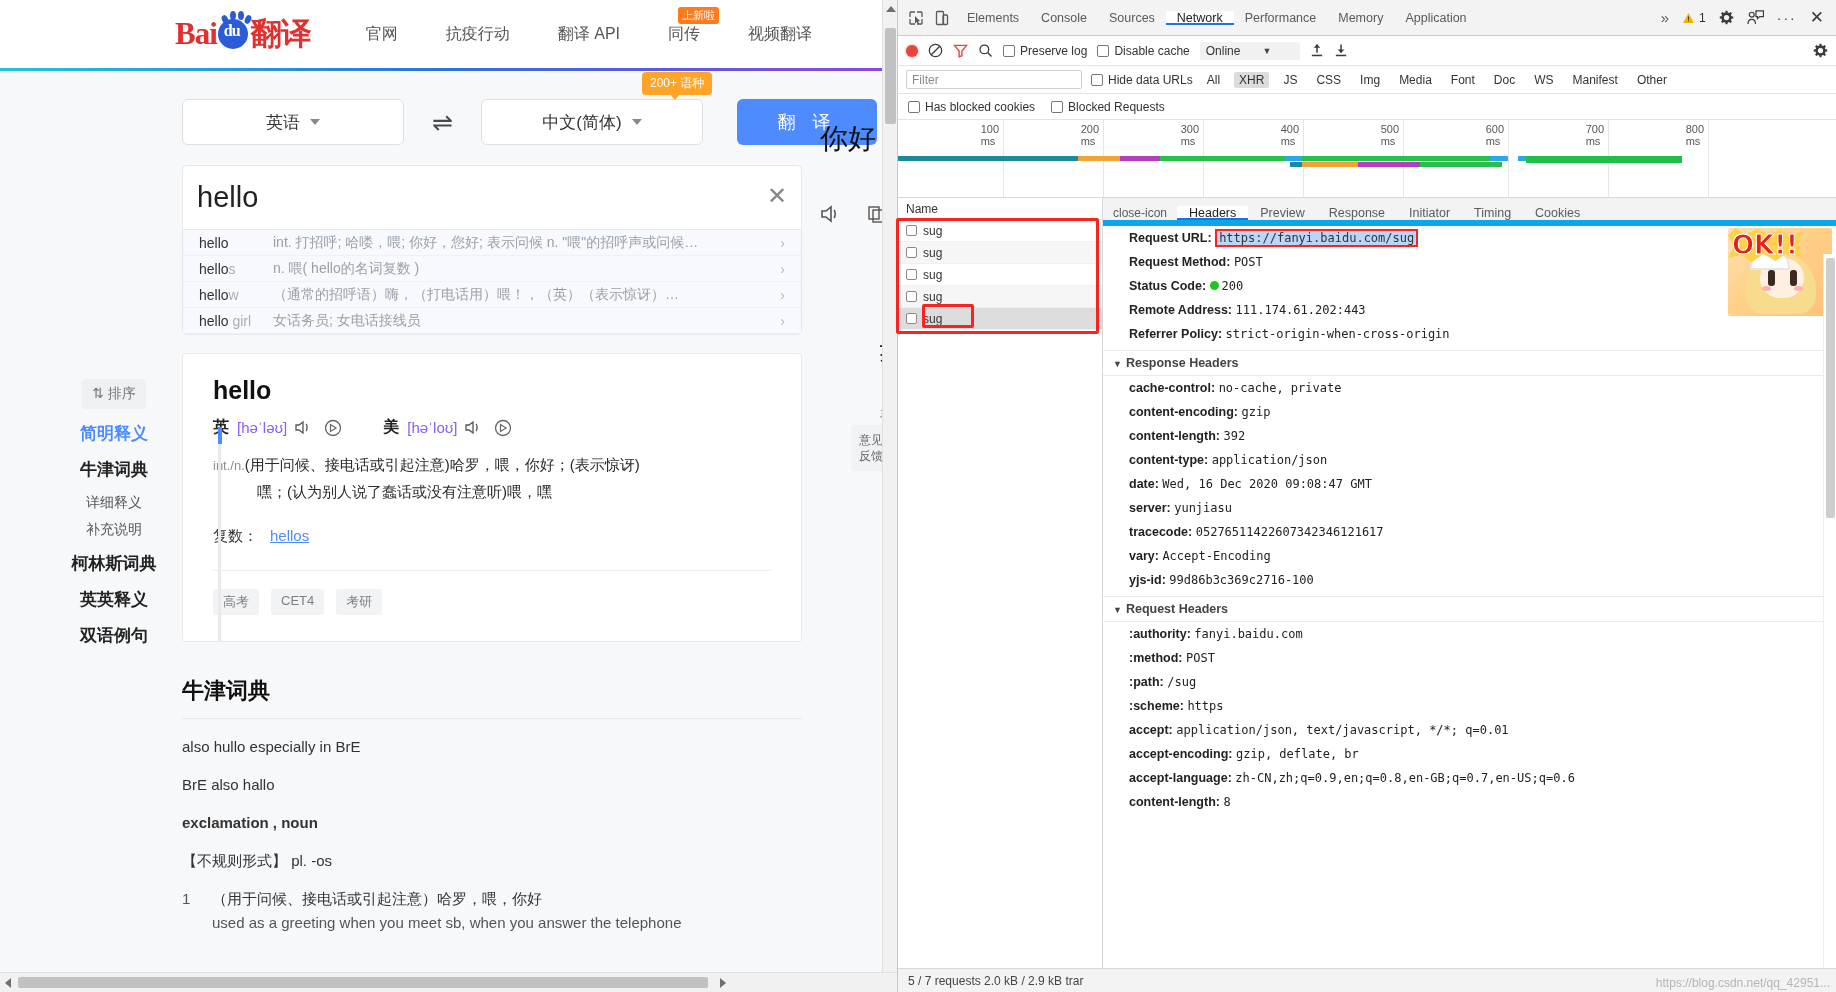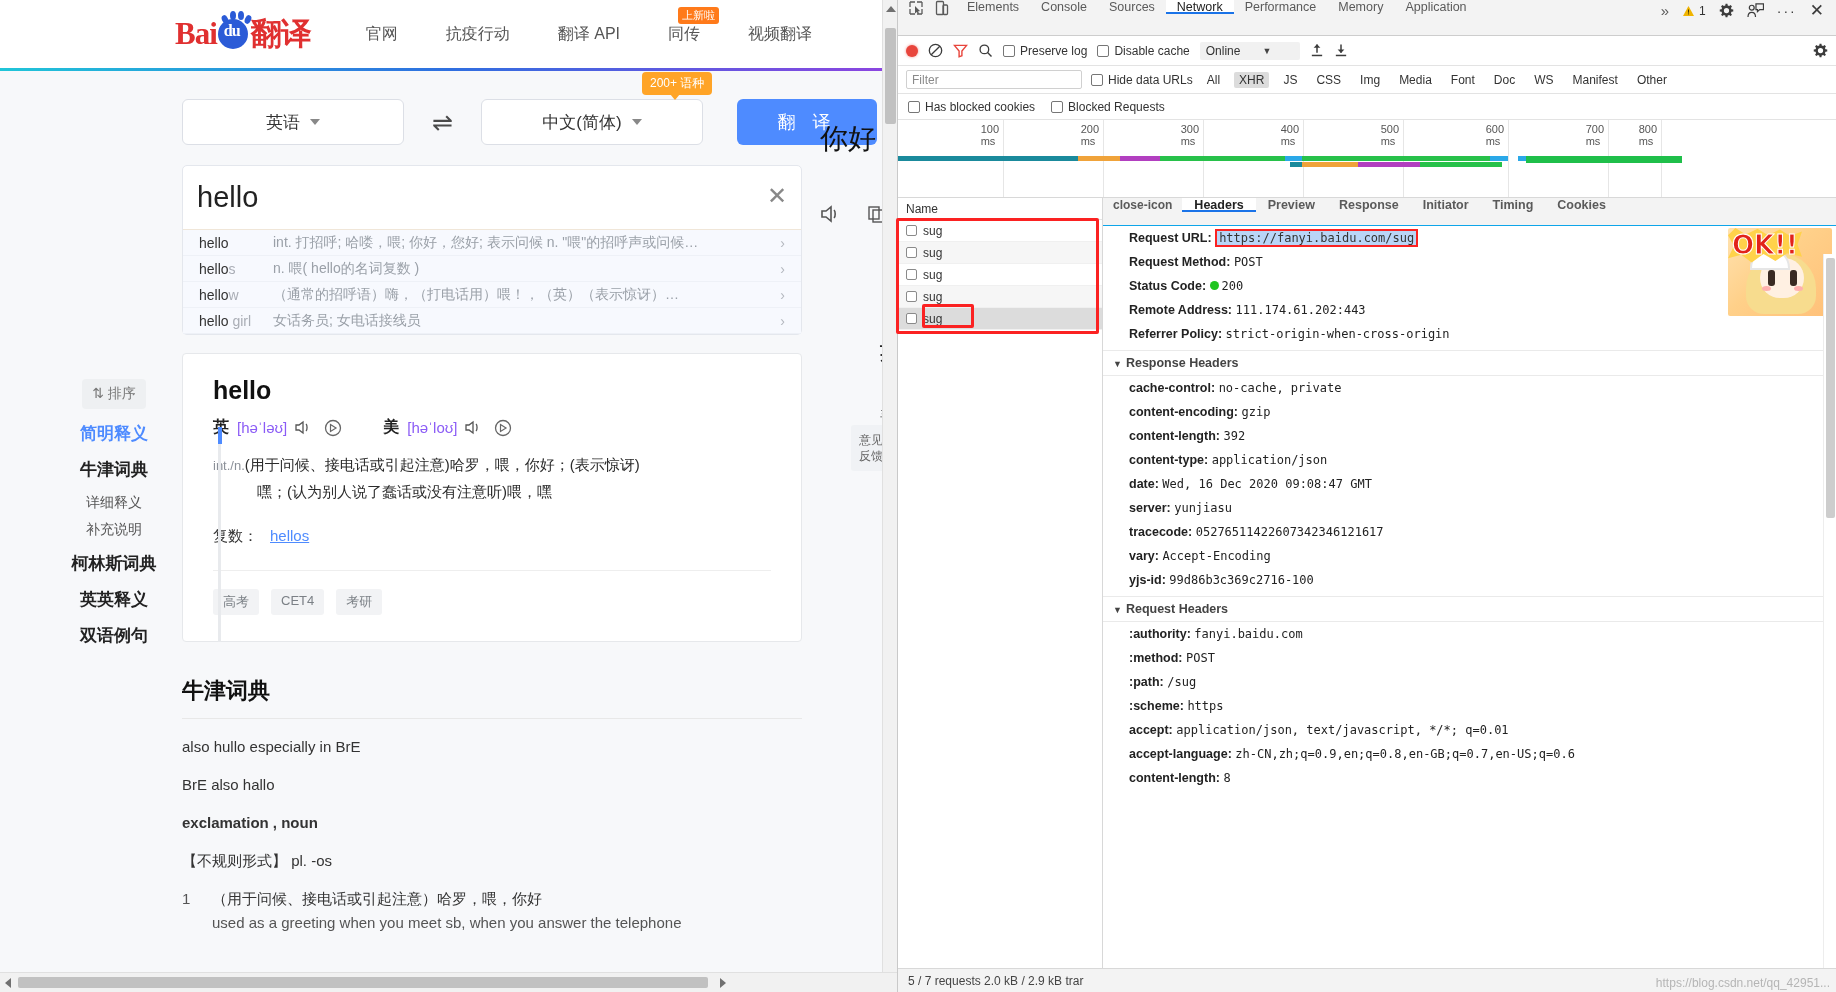--- a/index.html
+++ b/index.html
@@ -87,21 +87,21 @@
   .page-scroll-v .arrow { position: absolute; left: 3px; width: 0; height: 0; border-left: 5px solid transparent; border-right: 5px solid transparent; }
   .page-scroll-v .arrow.up { top: 6px; border-bottom: 6px solid #707070; }
   .page-scroll-h { position: absolute; left: 0; bottom: 0; height: 20px; width: 898px; background: #f1f1f1; border-top: 1px solid #e0e0e0; }
   .page-scroll-h .thumb { position: absolute; left: 18px; top: 4px; width: 690px; height: 11px; background: #c1c1c1; border-radius: 2px; }
   .page-scroll-h .arr { position: absolute; top: 5px; width: 0; height: 0; border-top: 5px solid transparent; border-bottom: 5px solid transparent; }
   .page-scroll-h .arr.l { left: 5px; border-right: 6px solid #707070; }
   .page-scroll-h .arr.r { right: 172px; border-left: 6px solid #707070; }
 
   
   .devtools { width: 938px; height: 992px; background: #fff; display: flex; flex-direction: column; font-size: 12px; color: #333; }
-  .dt-tabs { height: 36px; display: flex; align-items: flex-start; background: #f3f3f3; border-bottom: 1px solid #cdcdcd; }
+  .dt-tabs { height: 36px; display: flex; align-items: center; background: #f3f3f3; border-bottom: 1px solid #cdcdcd; }
   .dt-icons { display: flex; align-items: center; padding: 0 6px 0 10px; gap: 10px; }
   .dt-tab { display: flex; align-items: center; padding: 0 11px; font-size: 12.5px; color: #5a5a5a; cursor: pointer; position: relative; }
   .dt-tab.active { background: #fff; color: #222; }
   .dt-tab.active::after { content: ""; position: absolute; left: 0; right: 0; bottom: 0; height: 2px; background: #1a73e8; }
   .dt-right { margin-left: auto; display: flex; align-items: center; gap: 13px; padding: 0 12px; }
   .warn-pill { display: flex; align-items: center; gap: 4px; color: #333; }
 
   .dt-toolbar { height: 30px; display: flex; align-items: center; gap: 10px; padding: 0 8px; border-bottom: 1px solid #e3e3e3; background: #fff; }
   .rec-dot { width: 12px; height: 12px; border-radius: 50%; background: #e8453c; box-shadow: 0 0 3px rgba(232,69,60,.6); cursor: pointer; }
   .cb { display: inline-flex; align-items: center; gap: 5px; color: #333; cursor: pointer; }
@@ -126,21 +126,21 @@
   .req-list { width: 205px; border-right: 1px solid #d8d8d8; display: flex; flex-direction: column; background: #fff; }
   .req-head { height: 22px; display: flex; align-items: center; padding-left: 8px; font-size: 12px; color: #333; border-bottom: 1px solid #e3e3e3; }
   .req-rows { position: relative; flex: 1; }
   .req-row { height: 22px; display: flex; align-items: center; gap: 6px; padding-left: 8px; border-bottom: 1px solid #f0f0f0; }
   .req-row .cbx { width: 11px; height: 11px; border: 1px solid #8a8a8a; background: #fff; border-radius: 2px; }
   .req-row.sel { background: #dcdcdc; }
   .req-row.alt { background: #f6f6f6; }
   .redbox { position: absolute; border: 3px solid #fb2222; border-radius: 2px; pointer-events: none; }
 
   .detail { flex: 1; display: flex; flex-direction: column; min-width: 0; position: relative; }
-  .detail-tabs { height: 28px; display: flex; align-items: flex-start; border-bottom: 1px solid #0ea5e9; background: #f3f3f3; font-weight: bold; }
+  .detail-tabs { height: 28px; display: flex; align-items: flex-end; border-bottom: 6px solid #0ea5e9; background: #f3f3f3; }
   .dclose { display: flex; align-items: center; padding: 0 10px; color: #5a5a5a; cursor: pointer; }
   .dtab { display: flex; align-items: center; padding: 0 12px; color: #5a5a5a; font-size: 12.5px; cursor: pointer; position: relative; }
   .dtab.active { background: #fff; color: #222; }
   .dtab.active::after { content: ""; position: absolute; left: 0; right: 0; bottom: 0; height: 2px; background: #1a73e8; }
   .hdr-body { flex: 1; overflow: hidden; padding-bottom: 2px; position: relative; background: #fff; }
   .grp { font-weight: bold; color: #444; font-size: 12.5px; padding: 5px 0 5px 10px; border-bottom: 1px solid #eaeaea; }
   .grp .tri { display: inline-block; margin-right: 4px; font-size: 9px; }
   .hrow { padding: 3px 0 3px 26px; font-size: 12.5px; line-height: 18px; }
   .hrow b { color: #222; }
   .hrow span.v { font-family: "DejaVu Sans Mono", monospace; font-size: 12px; color: #222; }
@@ -467,21 +467,21 @@
           </div>
         <div class="ov-tick" style="left:505px;">
             <span>500 ms</span>
           </div>
         <div class="ov-tick" style="left:610px;">
             <span>600 ms</span>
           </div>
         <div class="ov-tick" style="left:710px;">
             <span>700 ms</span>
           </div>
-        <div class="ov-tick" style="left:763px;">
+        <div class="ov-tick" style="left:810px;">
             <span>800 ms</span>
           </div>
       </div>
       <div class="ov-bars">
         <div class="ov-seg" style="left:0px;width:180px;background:#1a8a9c;"></div>
         <div class="ov-seg" style="left:180px;width:42px;background:#f0a33a;"></div>
         <div class="ov-seg" style="left:222px;width:40px;background:#b23fc0;"></div>
         <div class="ov-seg" style="left:262px;width:125px;background:#27c14a;"></div>
         <div class="ov-seg" style="left:387px;width:17px;background:#2aa8e8;"></div>
         <div class="ov-seg" style="left:392px;width:12px;top:6px;background:#1a8a9c;"></div>
@@ -552,20 +552,21 @@
           <div class="hrow"><b>tracecode:</b> <span class="v">05276511422607342346121617</span></div>
           <div class="hrow"><b>vary:</b> <span class="v">Accept-Encoding</span></div>
           <div class="hrow"><b>yjs-id:</b> <span class="v">99d86b3c369c2716-100</span></div>
 
           <div class="grp" style="margin-top:4px;border-top:1px solid #eaeaea;"><span class="tri">▼</span><span>Request Headers</span></div>
           <div class="hrow"><b>:authority:</b> <span class="v">fanyi.baidu.com</span></div>
           <div class="hrow"><b>:method:</b> <span class="v">POST</span></div>
           <div class="hrow"><b>:path:</b> <span class="v">/sug</span></div>
           <div class="hrow"><b>:scheme:</b> <span class="v">https</span></div>
           <div class="hrow"><b>accept:</b> <span class="v">application/json, text/javascript, */*; q=0.01</span></div>
+          <div class="hrow"><b>accept-encoding:</b> <span class="v">gzip, deflate, br</span></div>
           <div class="hrow"><b>accept-language:</b> <span class="v">zh-CN,zh;q=0.9,en;q=0.8,en-GB;q=0.7,en-US;q=0.6</span></div>
           <div class="hrow"><b>content-length:</b> <span class="v">8</span></div>
 
           <div class="ok-sticker">
             <div class="bg"></div>
             <div class="hair"></div>
             <div class="face"></div>
             <div class="cap"></div>
             <div class="eye l"></div>
               <div class="eye r"></div>

